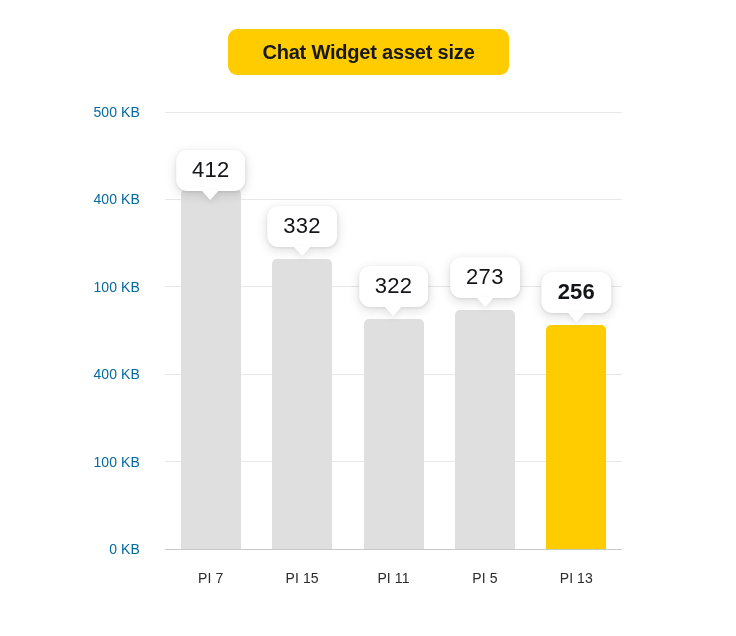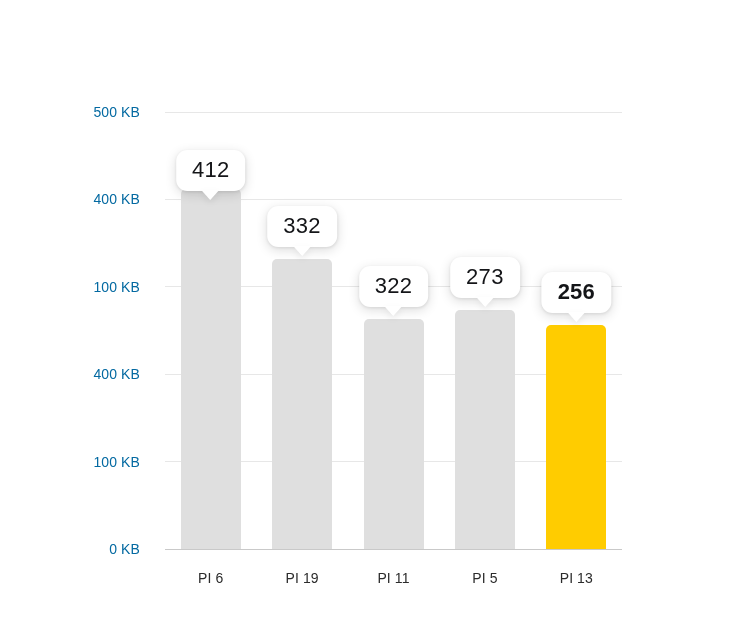--- a/index.html
+++ b/index.html
@@ -130,20 +130,23 @@
     color: #2b2b2b;
     letter-spacing: 0.1px;
     white-space: nowrap;
   }
 </style>
 </head>
 <body>
 
 <div id="chart-root">
 
+  <div id="title-badge">
+    <span id="title-text">Chat Widget asset size</span>
+  </div>
 
   <div id="plot">
     <div id="gridlines">
         <div class="gridline" style="top: 111.5px;"></div>
         <div class="gridline" style="top: 198.9px;"></div>
         <div class="gridline" style="top: 286.3px;"></div>
         <div class="gridline" style="top: 373.7px;"></div>
         <div class="gridline" style="top: 461.1px;"></div>
         <div class="gridline baseline" style="top: 548.5px;"></div>
       </div>
@@ -163,21 +166,21 @@
         <div class="bar highlight" style="left: 546.3px; top: 325.256px; height: 223.744px;"></div>
       </div>
     <div id="tooltips">
         <div class="tooltip" style="left: 210.7px; top: 150px;"><span>412</span><span class="pointer"></span></div>
         <div class="tooltip" style="left: 302.1px; top: 205.832px;"><span>332</span><span class="pointer"></span></div>
         <div class="tooltip" style="left: 393.5px; top: 266.138px;"><span>322</span><span class="pointer"></span></div>
         <div class="tooltip" style="left: 484.9px; top: 257.398px;"><span>273</span><span class="pointer"></span></div>
         <div class="tooltip bold" style="left: 576.3px; top: 272.256px;"><span>256</span><span class="pointer"></span></div>
       </div>
     <div id="xticks">
-        <div class="xtick" style="left: 210.7px;">PI 6</div>
-        <div class="xtick" style="left: 302.1px;">PI 19</div>
+        <div class="xtick" style="left: 210.7px;">PI 7</div>
+        <div class="xtick" style="left: 302.1px;">PI 15</div>
         <div class="xtick" style="left: 393.5px;">PI 11</div>
         <div class="xtick" style="left: 484.9px;">PI 5</div>
         <div class="xtick" style="left: 576.3px;">PI 13</div>
       </div>
   </div>
 
 </div>
 
 </body></html>

